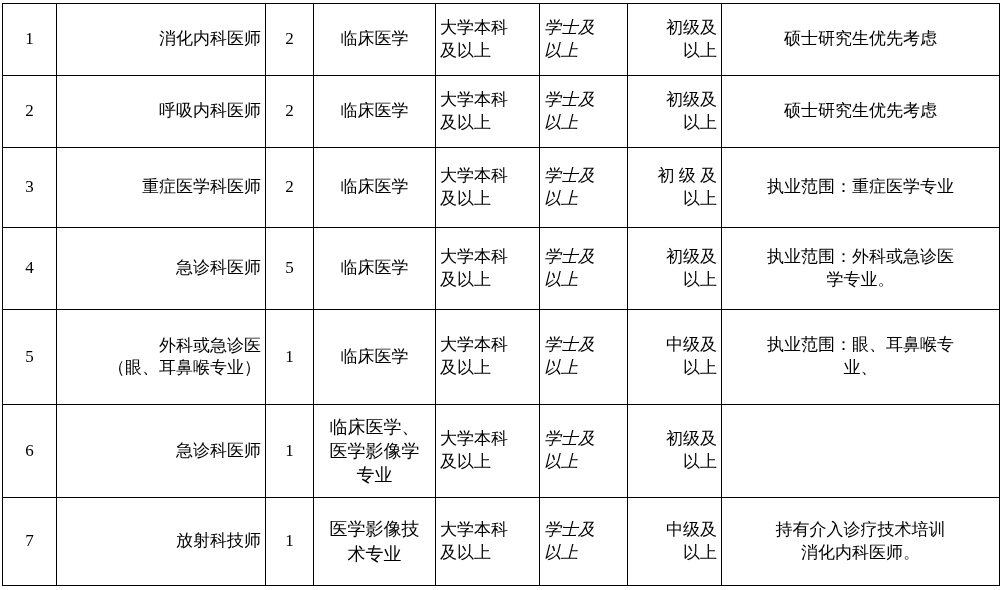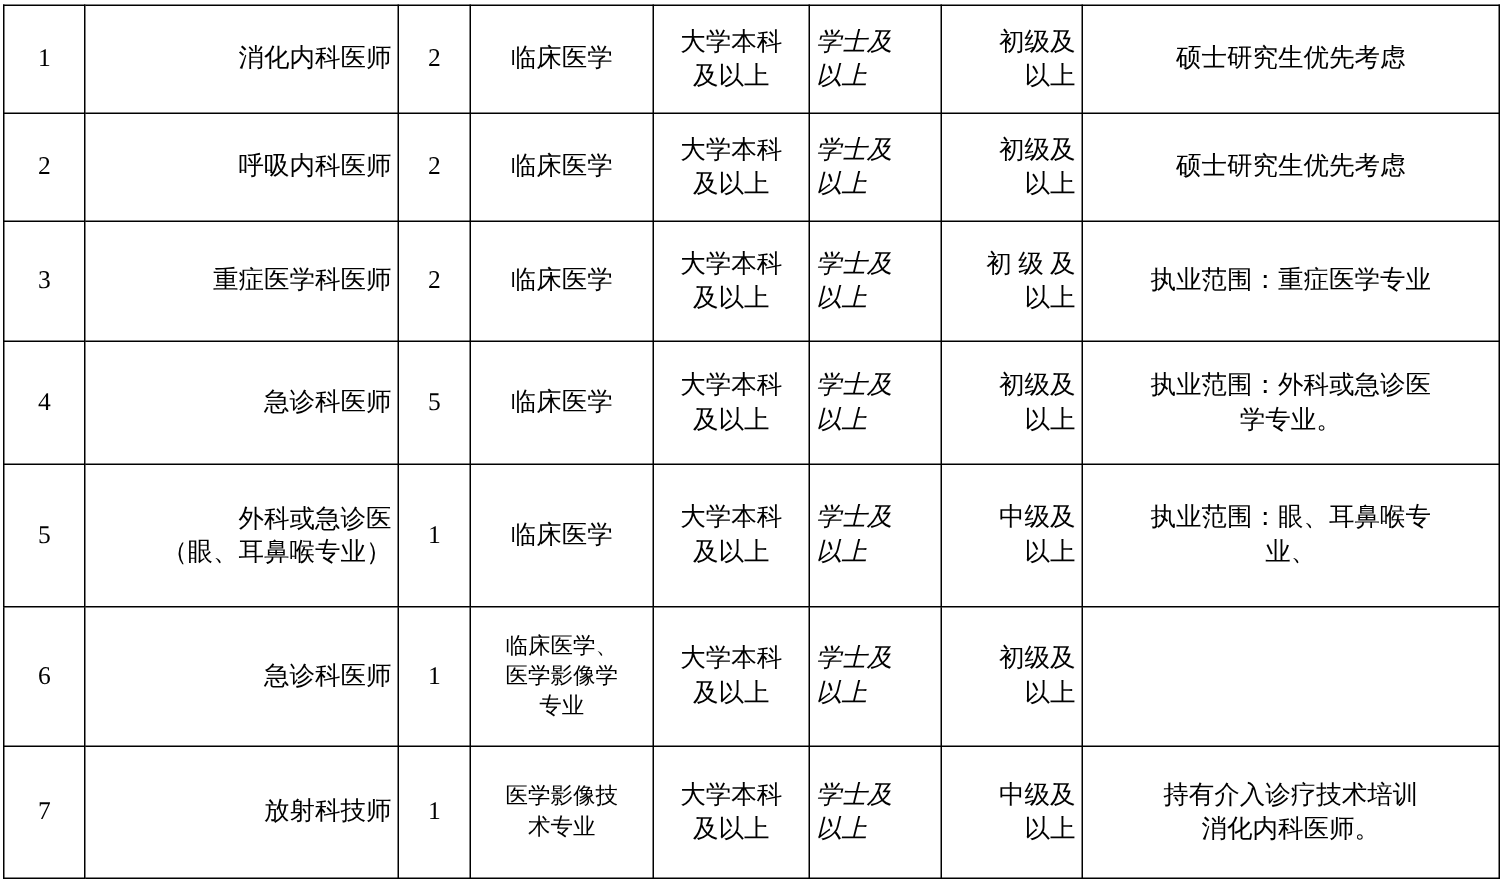--- a/index.html
+++ b/index.html
@@ -39,26 +39,26 @@
   col.c-major   { width: 122px; }
   col.c-edu     { width: 104px; }
   col.c-degree  { width: 88px; }
   col.c-title   { width: 94px; }
   col.c-remark  { width: 278px; }
 
   td.no      { text-align: center; }
   td.post    { text-align: right; }
   td.num     { text-align: center; }
   td.major   { text-align: center; }
-  td.edu     { text-align: center; }
+  td.edu     { }
   td.degree  { text-align: left; font-style: italic; }
   td.title   { text-align: right; }
   td.remark  { text-align: center; padding-left: 8px; }
 
-  td.major.small { font-size: 15px; }
+  td.major.small { font-size: 18px; }
   td.post.two-line { line-height: 1.3; }
 
   .cell-line { display: block; }
 </style>
 </head>
 <body>
 
 <div id="sheet">
   <table class="recruit">
     <colgroup>

